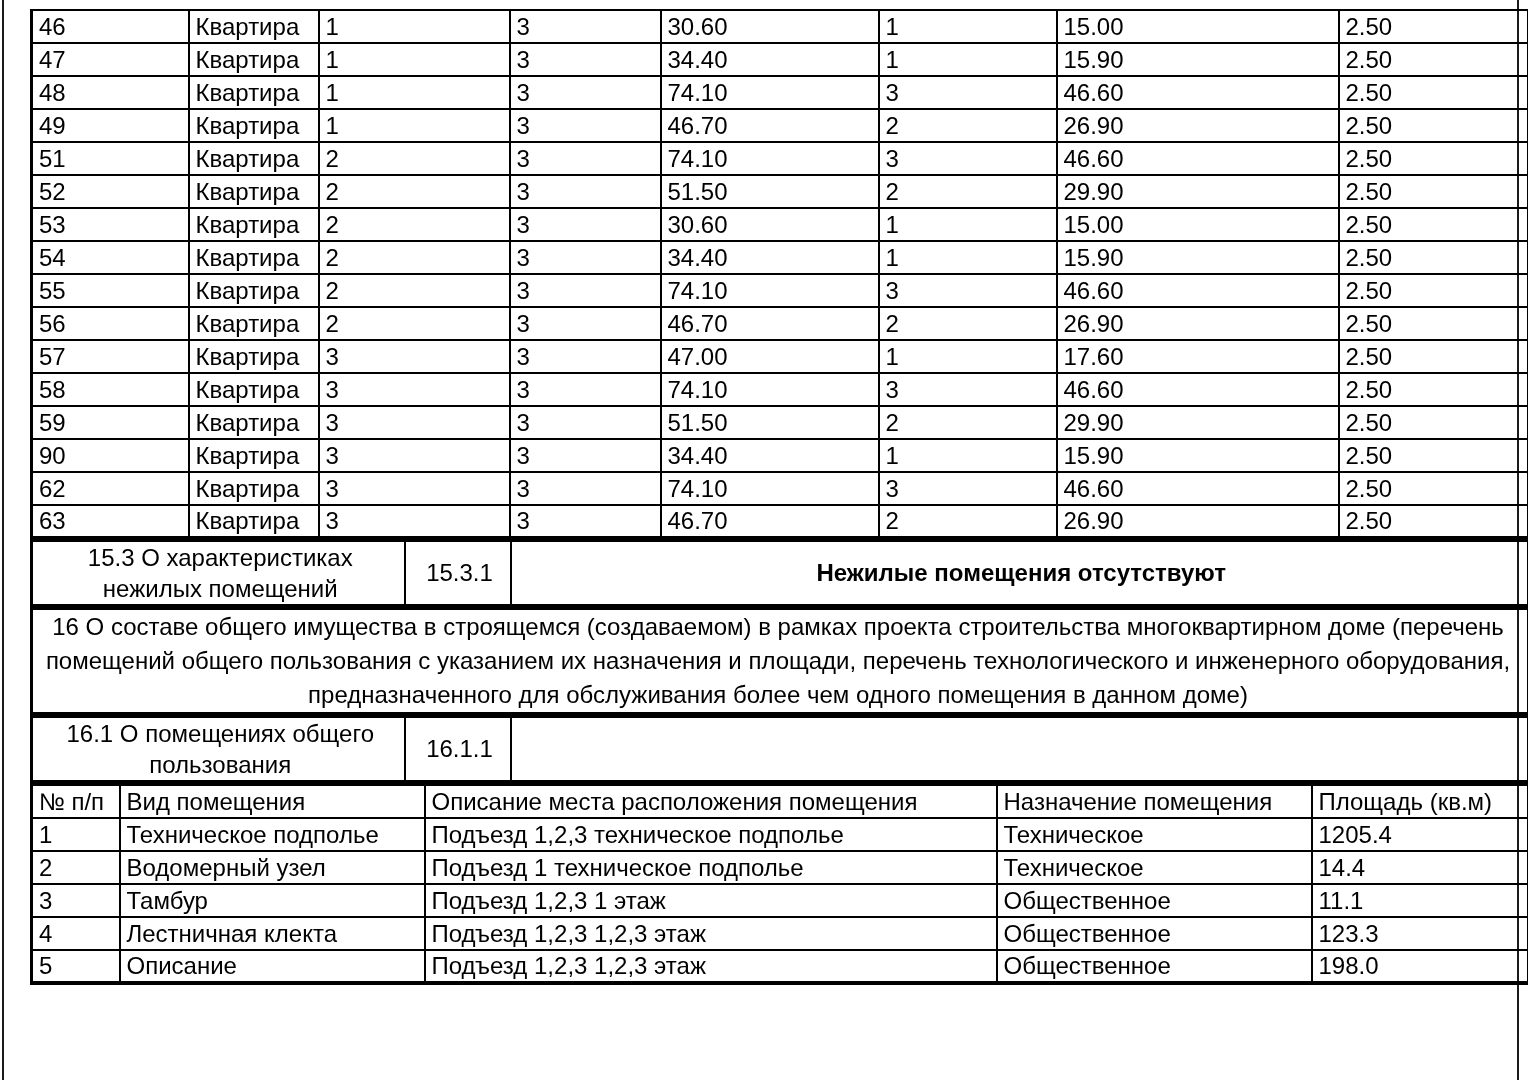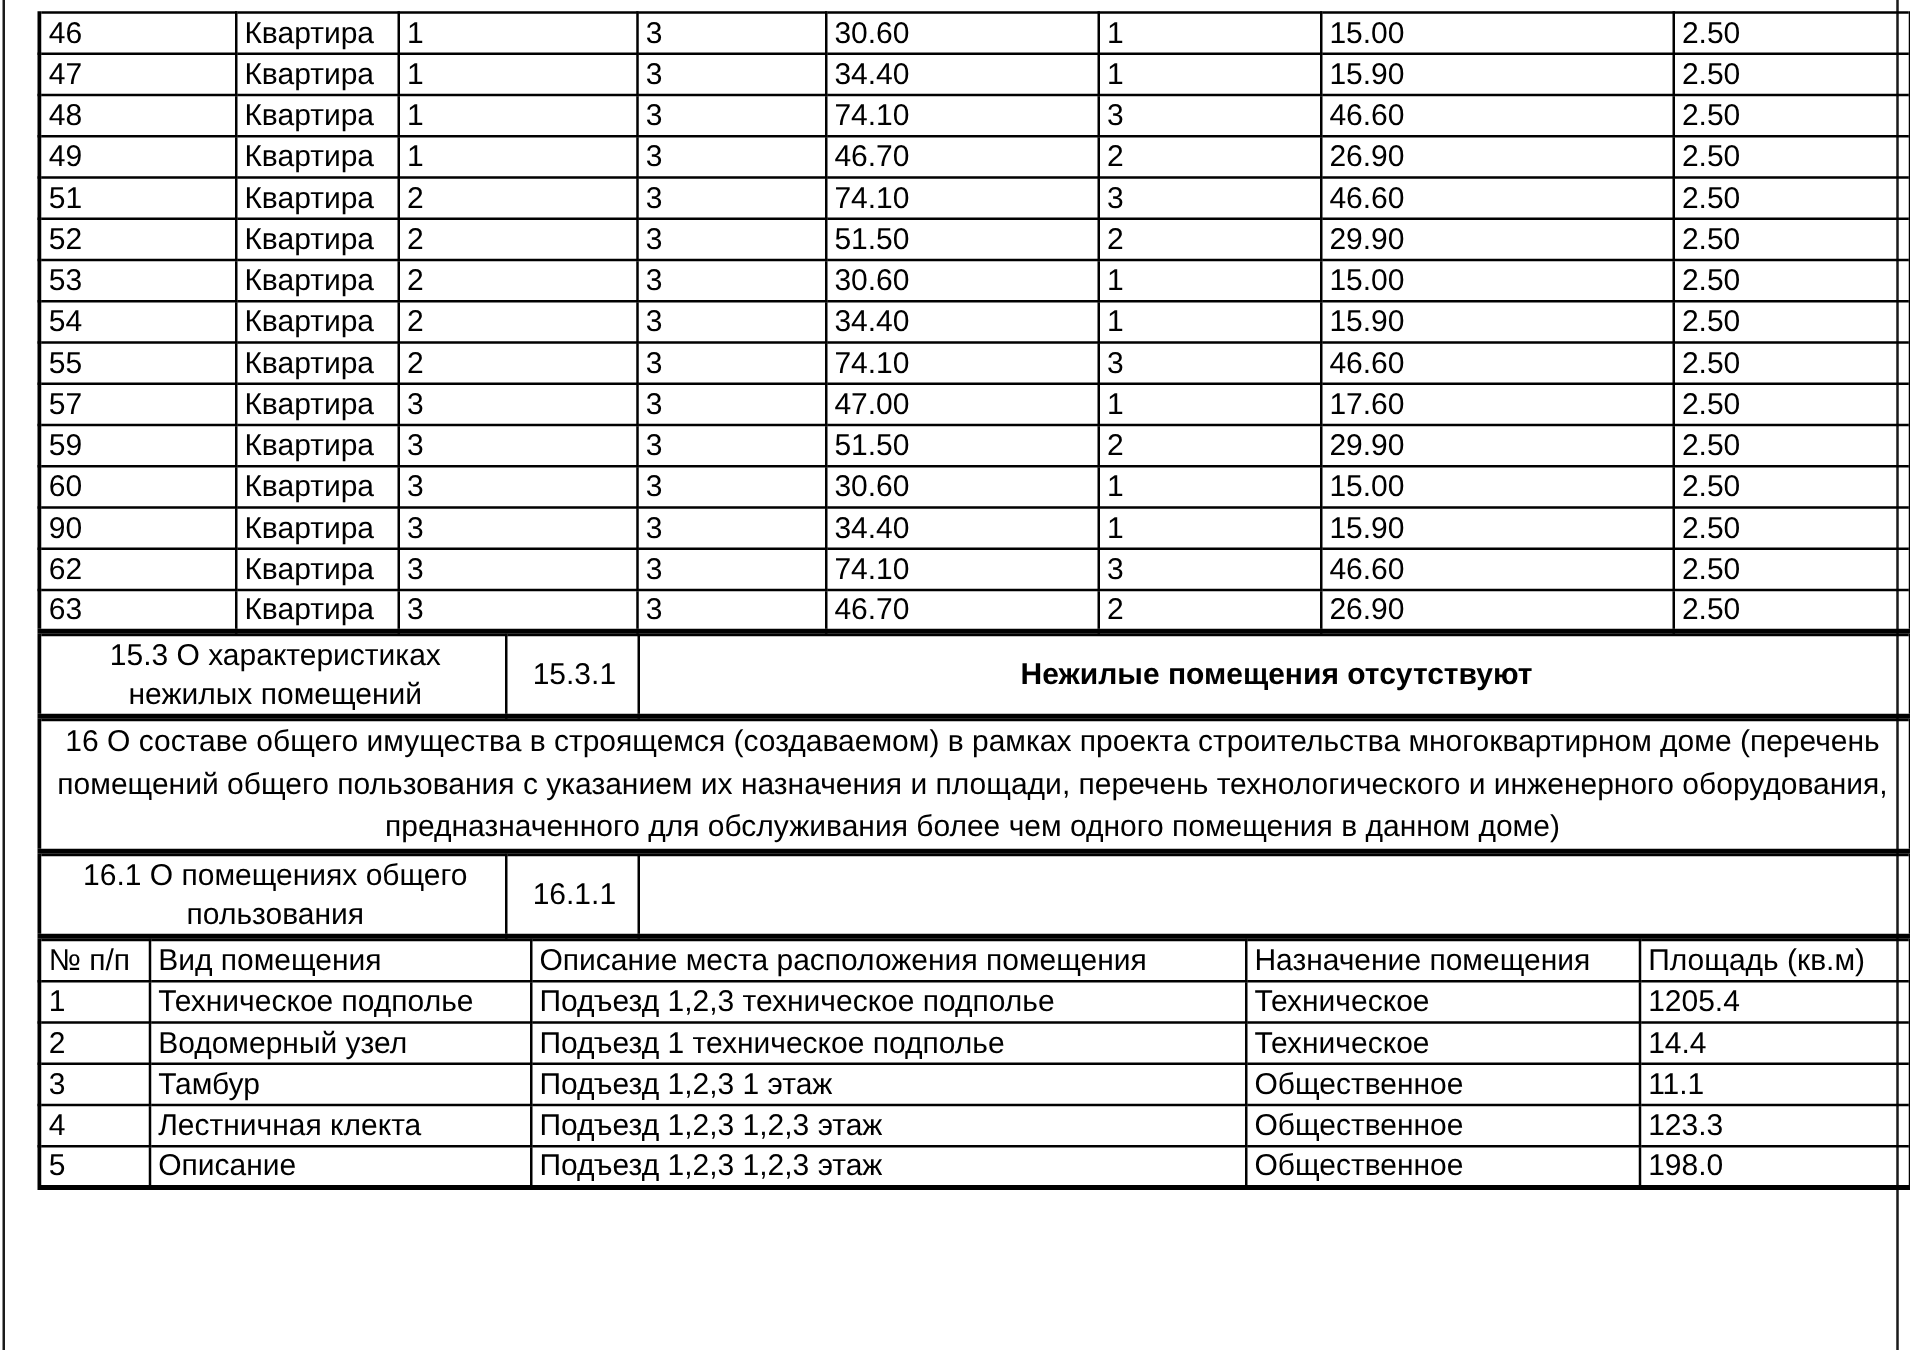--- a/index.html
+++ b/index.html
@@ -175,47 +175,57 @@
           <td>55</td>
           <td>Квартира</td>
           <td>2</td>
           <td>3</td>
           <td>74.10</td>
           <td>3</td>
           <td>46.60</td>
           <td>2.50</td>
         </tr>
           <tr class="apt-row">
+          <td>56</td>
+          <td>Квартира</td>
+          <td>2</td>
+          <td>3</td>
+          <td>46.70</td>
+          <td>2</td>
+          <td>26.90</td>
+          <td>2.50</td>
+        </tr>
+          <tr class="apt-row">
           <td>57</td>
           <td>Квартира</td>
           <td>3</td>
           <td>3</td>
           <td>47.00</td>
           <td>1</td>
           <td>17.60</td>
           <td>2.50</td>
         </tr>
           <tr class="apt-row">
+          <td>58</td>
+          <td>Квартира</td>
+          <td>3</td>
+          <td>3</td>
+          <td>74.10</td>
+          <td>3</td>
+          <td>46.60</td>
+          <td>2.50</td>
+        </tr>
+          <tr class="apt-row">
           <td>59</td>
           <td>Квартира</td>
           <td>3</td>
           <td>3</td>
           <td>51.50</td>
           <td>2</td>
           <td>29.90</td>
-          <td>2.50</td>
-        </tr>
-          <tr class="apt-row">
-          <td>60</td>
-          <td>Квартира</td>
-          <td>3</td>
-          <td>3</td>
-          <td>30.60</td>
-          <td>1</td>
-          <td>15.00</td>
           <td>2.50</td>
         </tr>
           <tr class="apt-row">
           <td>90</td>
           <td>Квартира</td>
           <td>3</td>
           <td>3</td>
           <td>34.40</td>
           <td>1</td>
           <td>15.90</td>

